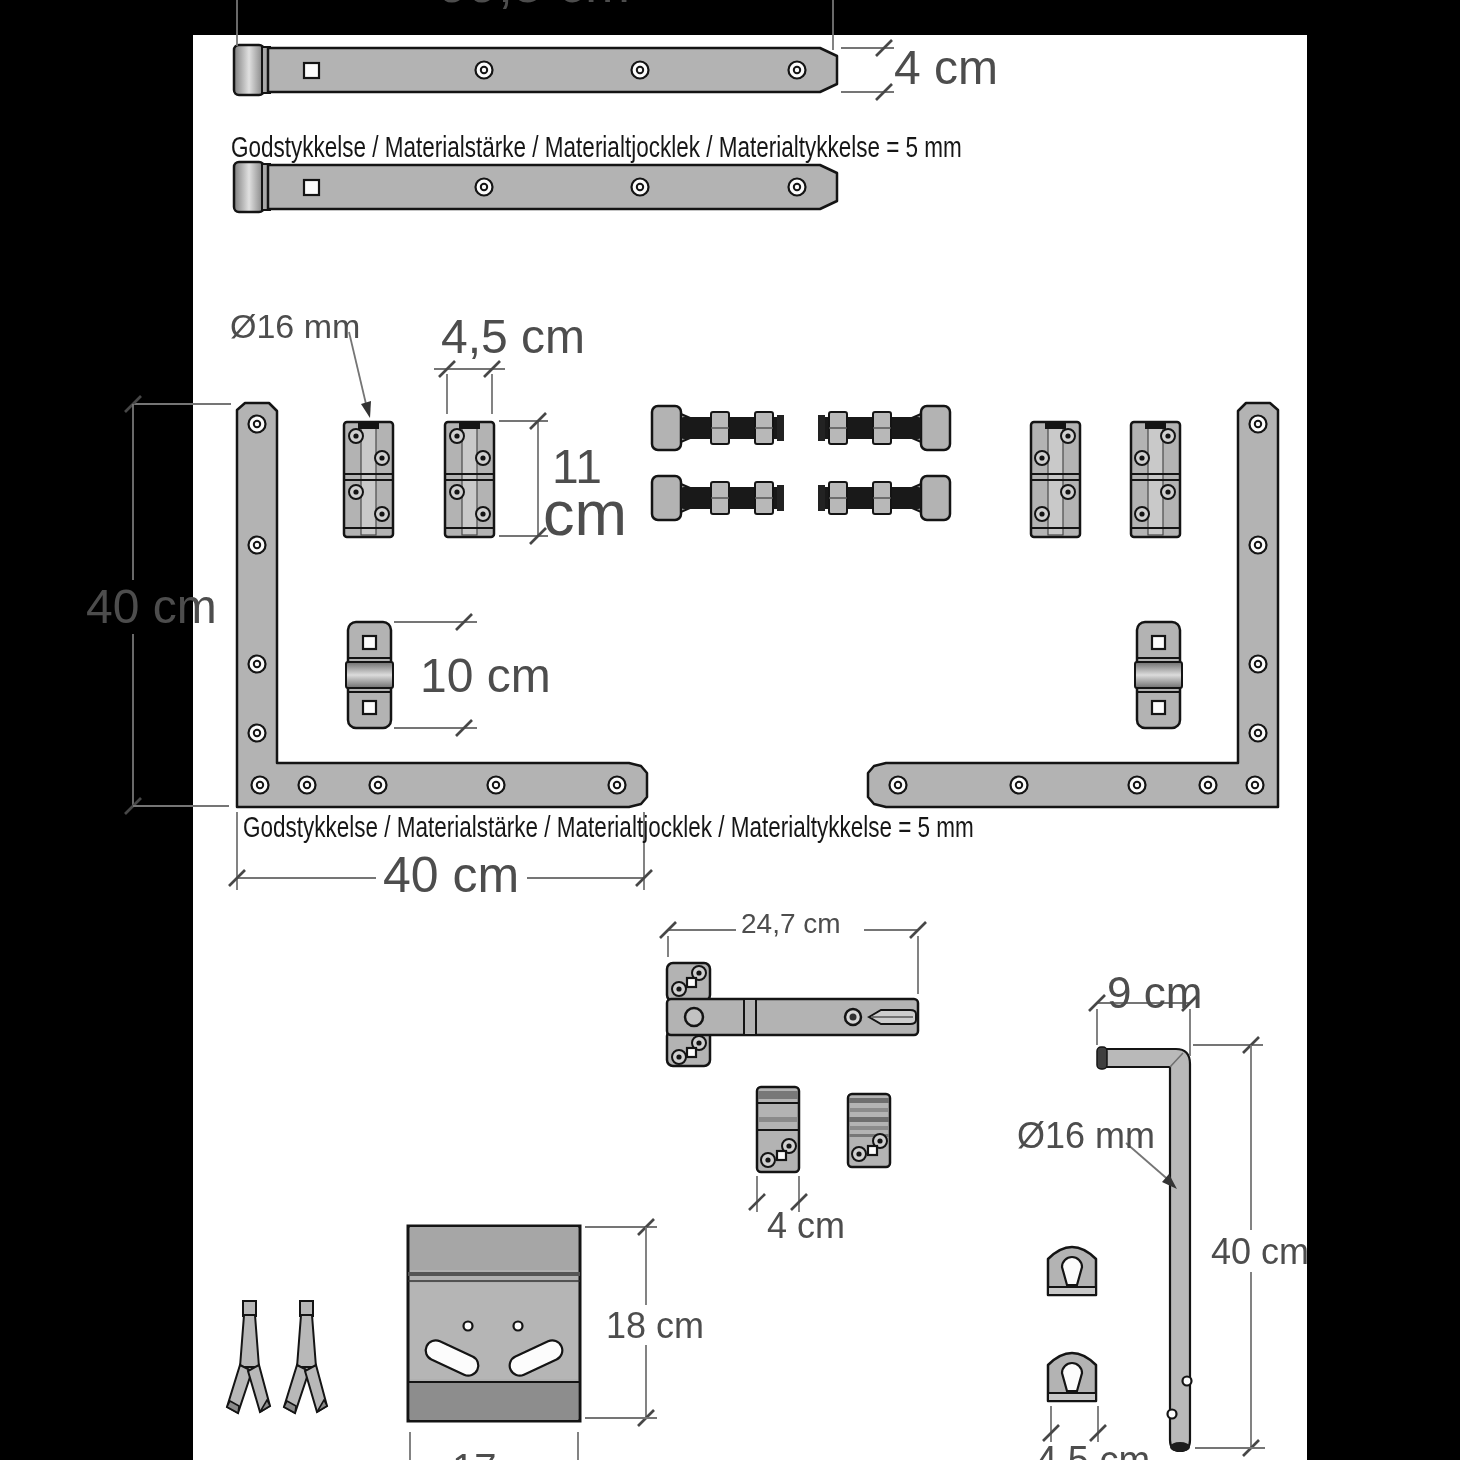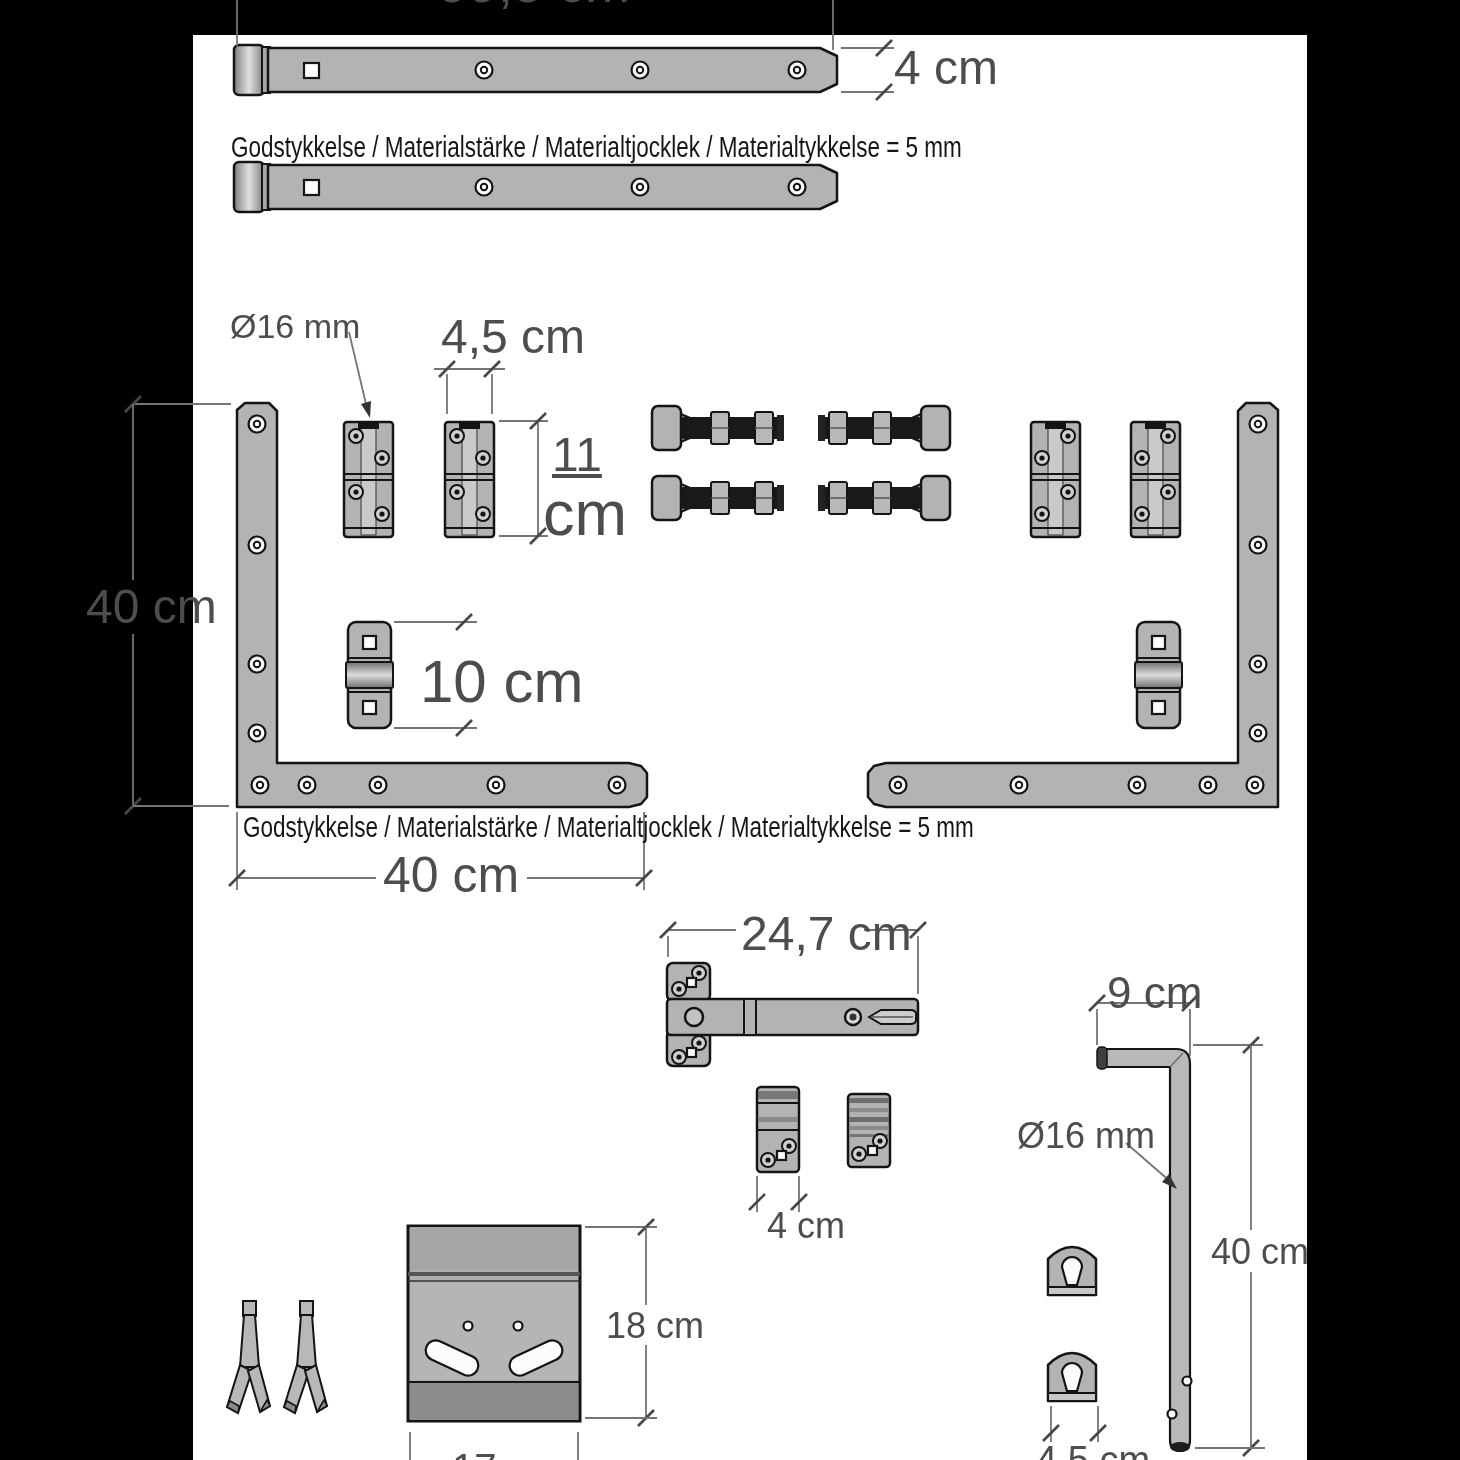--- a/index.html
+++ b/index.html
@@ -348,27 +348,27 @@
       <line x1="410" y1="1432" x2="410" y2="1460" class="dim"></line>
       <line x1="578" y1="1432" x2="578" y2="1460" class="dim"></line>
     </g>
   </svg>
 
   <div class="lbl" style="left:438px;top:-44px;font-size:54px;">99,5 cm</div>
   <div class="lbl" style="left:894px;top:44px;font-size:48px;">4 cm</div>
   <div class="lbl note" style="left:231px;top:132px;font-size:30px;">Godstykkelse / Materialstärke / Materialtjocklek / Materialtykkelse = 5 mm</div>
   <div class="lbl" style="left:230px;top:309px;font-size:34px;">Ø16 mm</div>
   <div class="lbl" style="left:441px;top:313px;font-size:48px;">4,5 cm</div>
-  <div class="lbl" style="left:552px;top:431px;font-size:48px;text-decoration:underline;">11</div>
+  <div class="lbl" style="left:552px;top:443px;font-size:48px;">11</div>
   <div class="lbl" style="left:543px;top:482px;font-size:63px;">cm</div>
   <div class="lbl" style="left:86px;top:583px;font-size:48px;">40 cm</div>
-  <div class="lbl" style="left:420px;top:652px;font-size:60px;">10 cm</div>
+  <div class="lbl" style="left:420px;top:652px;font-size:48px;">10 cm</div>
   <div class="lbl note" style="left:243px;top:812px;font-size:30px;">Godstykkelse / Materialstärke / Materialtjocklek / Materialtykkelse = 5 mm</div>
   <div class="lbl" style="left:383px;top:850px;font-size:50px;">40 cm</div>
-  <div class="lbl" style="left:741px;top:910px;font-size:48px;">24,7 cm</div>
+  <div class="lbl" style="left:741px;top:910px;font-size:28px;">24,7 cm</div>
   <div class="lbl" style="left:1107px;top:971px;font-size:44px;">9 cm</div>
   <div class="lbl" style="left:1017px;top:1118px;font-size:36px;">Ø16 mm</div>
   <div class="lbl" style="left:1211px;top:1234px;font-size:36px;">40 cm</div>
   <div class="lbl" style="left:767px;top:1208px;font-size:36px;">4 cm</div>
   <div class="lbl" style="left:606px;top:1308px;font-size:36px;">18 cm</div>
   <div class="lbl" style="left:1036px;top:1441px;font-size:38px;">4,5 cm</div>
   <div class="lbl" style="left:452px;top:1448px;font-size:40px;">17 cm</div>
 </div>
 
 </body></html>

